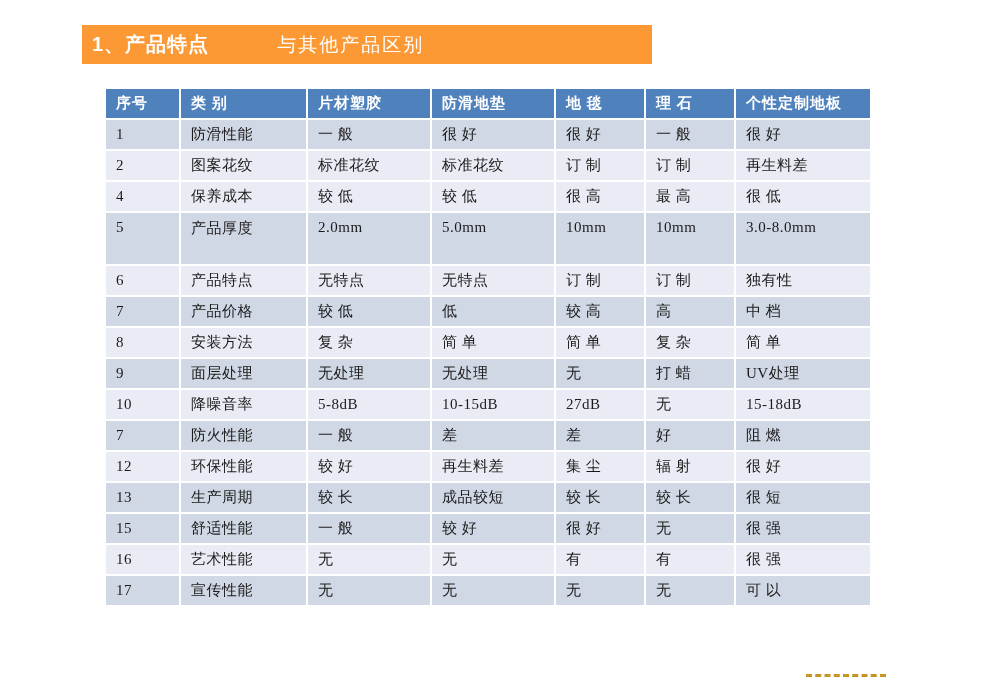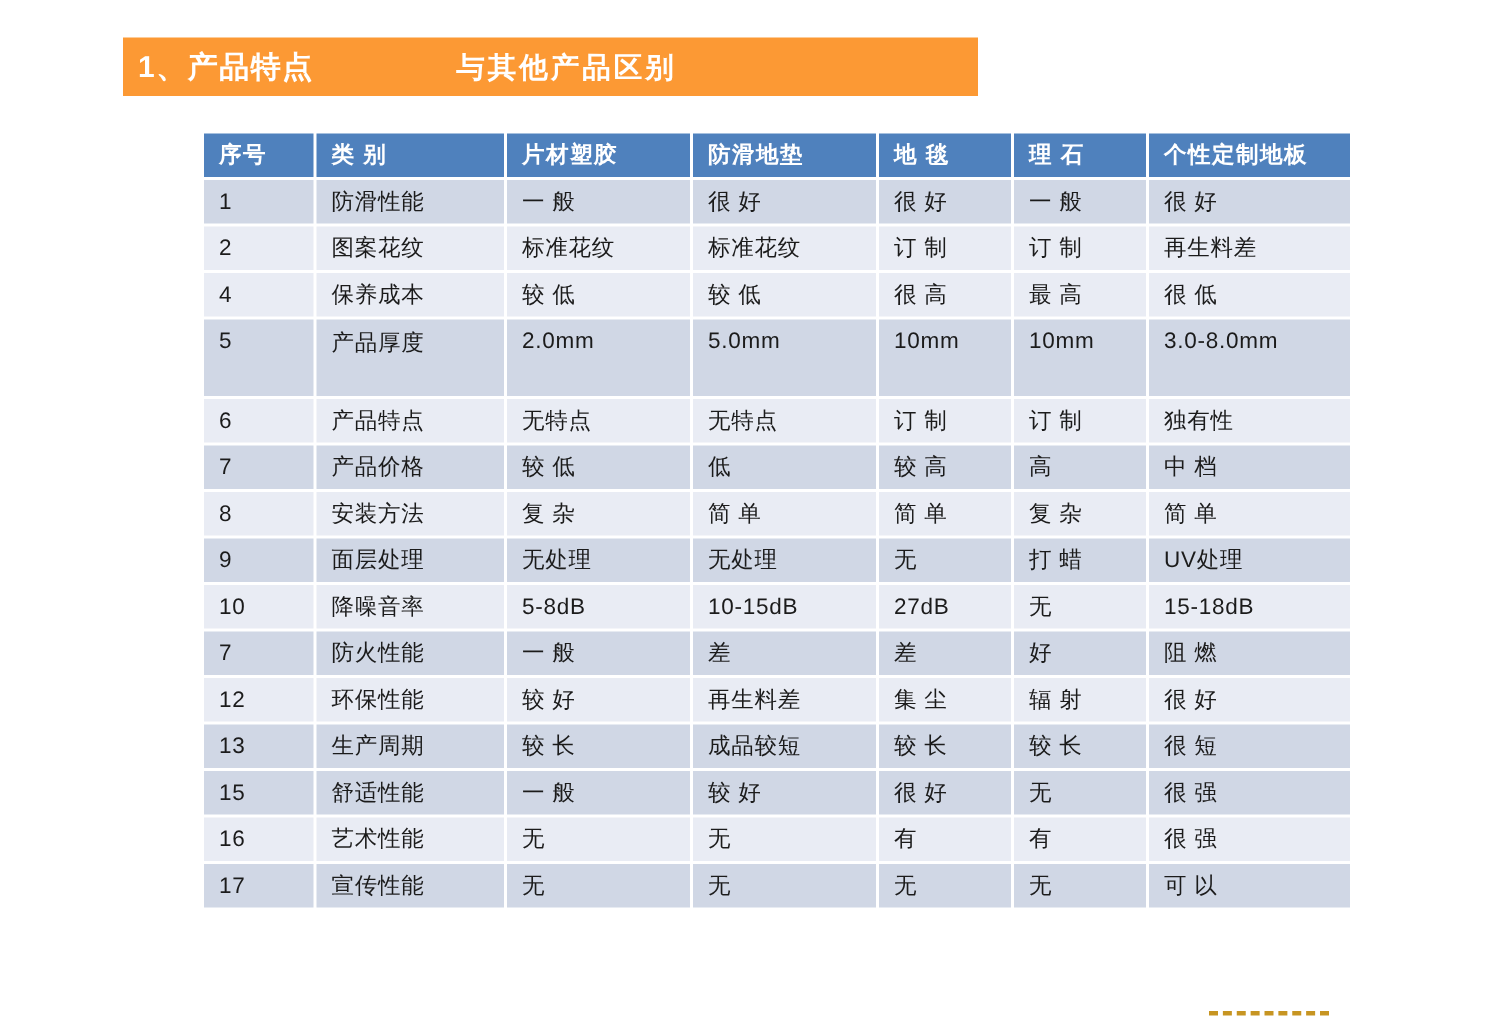--- a/index.html
+++ b/index.html
@@ -26,33 +26,34 @@
   #title-bar .sec-title {
     color: var(--bar-text, #ffffff);
     font-size: 20px;
     font-weight: bold;
     letter-spacing: 1px;
     white-space: nowrap;
   }
   #title-bar .sec-subtitle {
     color: var(--bar-text, #ffffff);
     font-size: 19px;
-    font-weight: bold;
+    font-weight: normal;
     letter-spacing: 2px;
     white-space: nowrap;
-    margin-left: 95px;
+    margin-left: 68px;
   }
 
   
   #cmp-table {
     position: absolute;
-    left: 134px; top: 87px;
+    left: 104px; top: 87px;
     border-collapse: separate;
     border-spacing: 2px;
     table-layout: fixed;
+    font-family: Liberation Serif, serif;
   }
   #cmp-table th, #cmp-table td {
     box-sizing: border-box;
     padding: 0 0 0 10px;
     text-align: left;
     vertical-align: middle;
     white-space: nowrap;
     overflow: hidden;
   }
   #cmp-table th {

